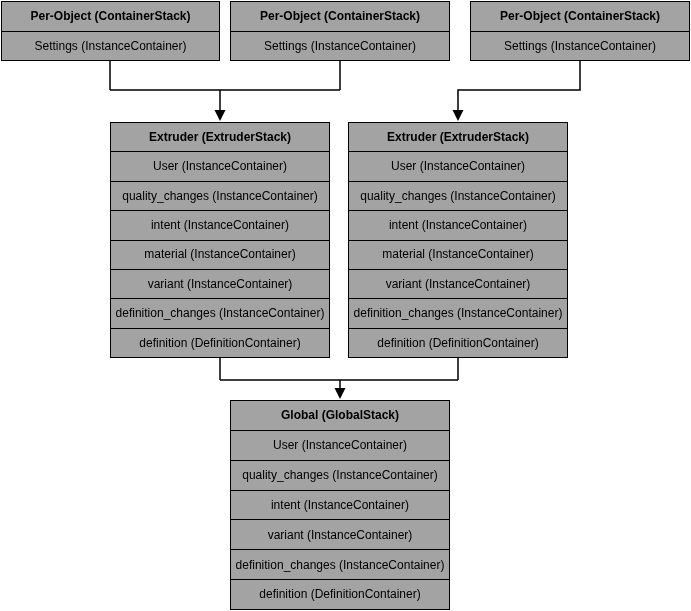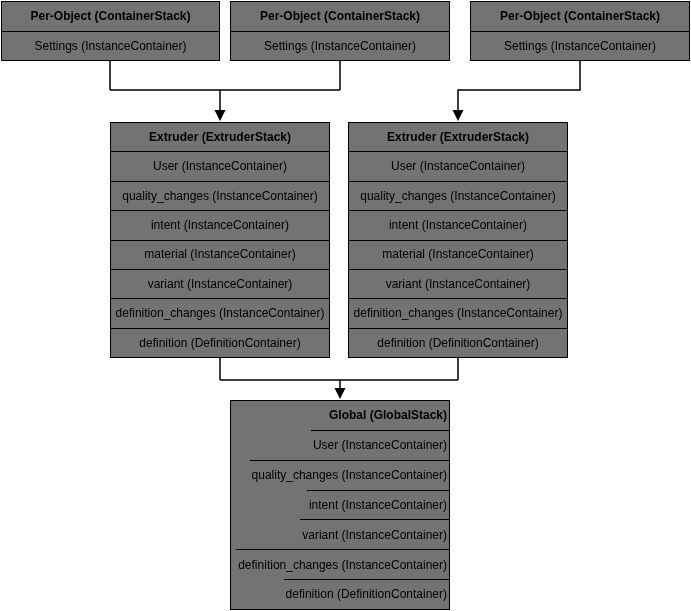--- a/index.html
+++ b/index.html
@@ -13,21 +13,21 @@
     height: 611px;
     background: #ffffff;
     font-family: "Liberation Sans", sans-serif;
     color: #000000;
     overflow: hidden;
   }
   .stack-box {
     position: absolute;
     box-sizing: border-box;
     border: 1.5px solid #000000;
-    background: #737373;
+    background: #a3a3a3;
     display: flex;
     flex-direction: column;
   }
   .stack-header, .stack-row {
     flex: 1;
     display: flex;
     align-items: center;
     justify-content: center;
     text-align: center;
     font-size: 12px;
@@ -84,21 +84,21 @@
     <div class="stack-header">Extruder (ExtruderStack)</div>
     <div class="stack-row">User (InstanceContainer)</div>
     <div class="stack-row">quality_changes (InstanceContainer)</div>
     <div class="stack-row">intent (InstanceContainer)</div>
     <div class="stack-row">material (InstanceContainer)</div>
     <div class="stack-row">variant (InstanceContainer)</div>
     <div class="stack-row">definition_changes (InstanceContainer)</div>
     <div class="stack-row">definition (DefinitionContainer)</div>
   </div>
 
-  <div class="stack-box" style="left:230px; top:400px; width:220px; height:210px;align-items:flex-end;">
+  <div class="stack-box" style="left:230px; top:400px; width:220px; height:210px;">
     <div class="stack-header">Global (GlobalStack)</div>
     <div class="stack-row">User (InstanceContainer)</div>
     <div class="stack-row">quality_changes (InstanceContainer)</div>
     <div class="stack-row">intent (InstanceContainer)</div>
     <div class="stack-row">variant (InstanceContainer)</div>
     <div class="stack-row">definition_changes (InstanceContainer)</div>
     <div class="stack-row">definition (DefinitionContainer)</div>
   </div>
 
   <svg class="connectors" width="691" height="611" viewBox="0 0 691 611">

